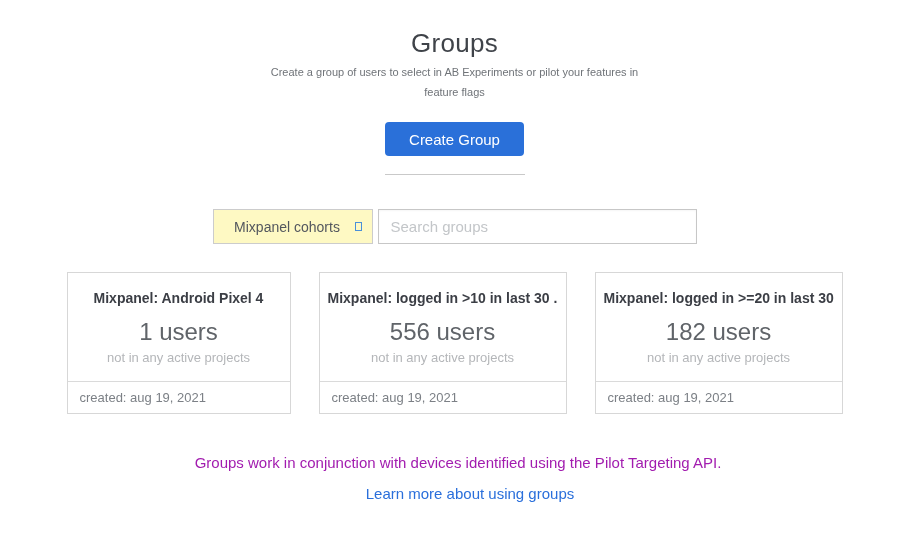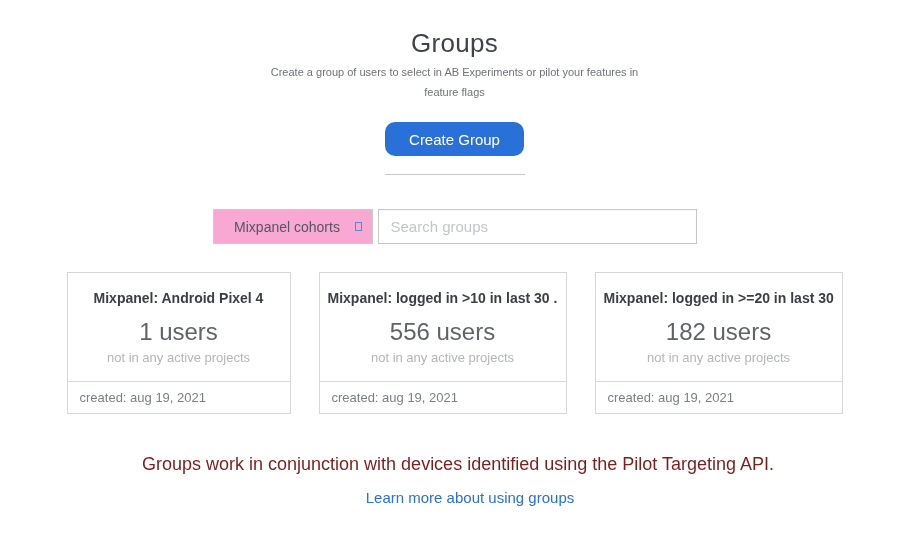--- a/index.html
+++ b/index.html
@@ -30,42 +30,42 @@
     margin-top: 20px;
     display: inline-block;
     min-width: 137px;
     height: 34px;
     padding: 0 24px;
     background: #2a70d9;
     color: #ffffff;
     font-size: 15px;
     font-family: "Liberation Sans", "DejaVu Sans", sans-serif;
     border: none;
-    border-radius: 10px;
+    border-radius: 4px;
     cursor: pointer;
   }
   .section-divider {
     width: 140px;
     height: 0;
     border-top: 1px solid #c9c9c9;
     margin: 18px auto 0 auto;
   }
 
   
   .controls {
     width: 484px;
     margin: 34px auto 0 auto;
     display: flex;
     gap: 5px;
   }
   .cohort-dropdown {
     width: 160px;
     height: 35px;
     border: 1px solid #cccccc;
-    background: #f9a8d4;
+    background: #fef9c3;
     display: flex;
     align-items: center;
     padding: 0 10px 0 14px;
     cursor: pointer;
   }
   .cohort-dropdown .dd-value {
     flex: 1;
     text-align: center;
     font-size: 14px;
     color: #53575e;
@@ -137,22 +137,22 @@
     display: flex;
     align-items: center;
     padding: 0 12px;
     font-size: 13px;
     color: #7c8086;
   }
 
   
   .page-footer { text-align: center; margin-top: 40px; }
   .footer-note {
-    font-size: 18px;
-    color: #7f1d1d;
+    font-size: 15px;
+    color: #a21caf;
     padding-left: 7px;
   }
   .learn-link {
     display: inline-block;
     margin-top: 14px;
     font-size: 15px;
     color: #2a6fdb;
     text-decoration: none;
     cursor: pointer;
     margin-left: 31px;

